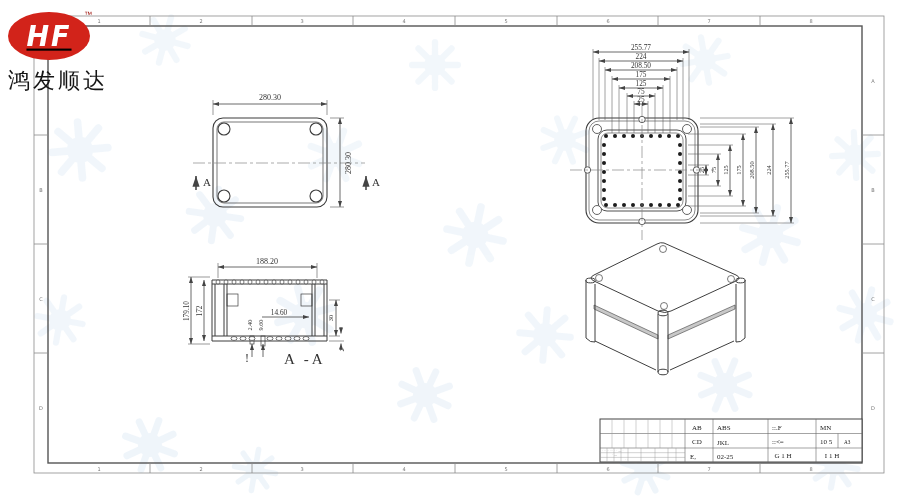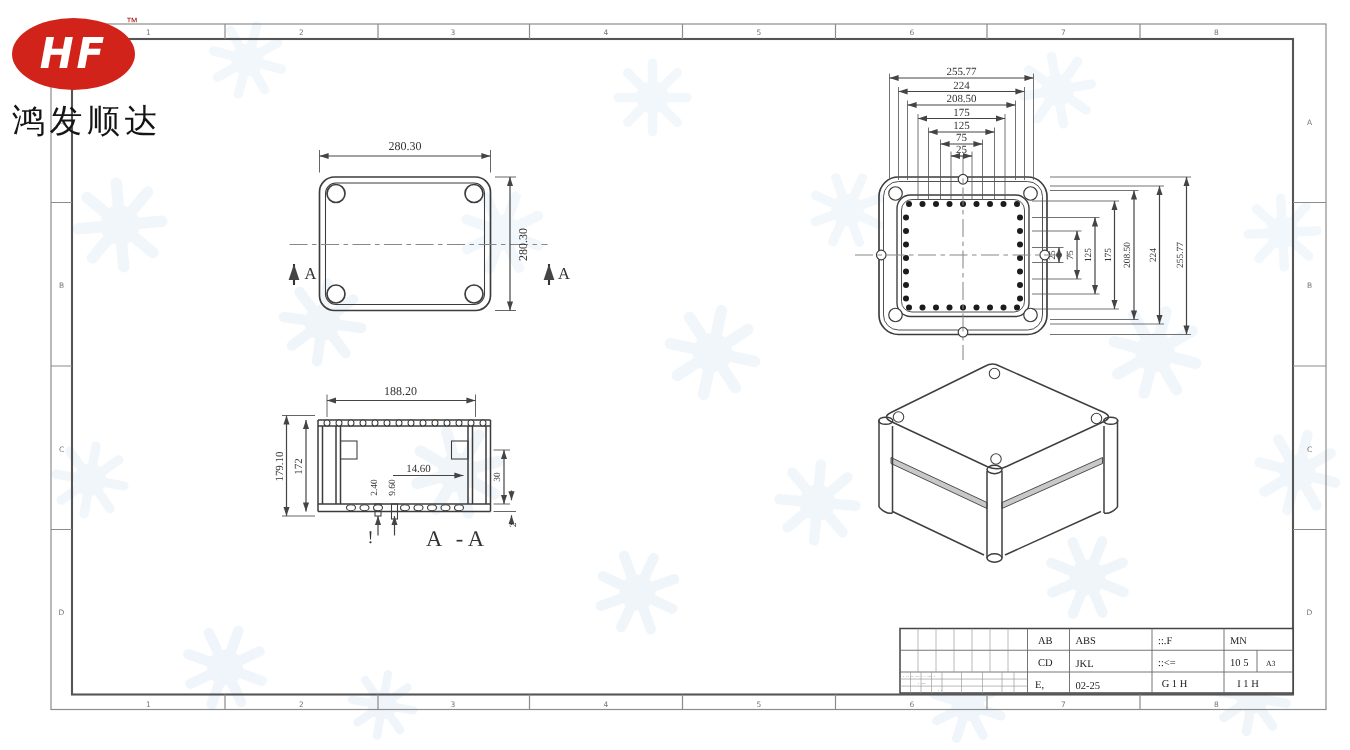--- a/index.html
+++ b/index.html
@@ -13,21 +13,21 @@
   .zone{font-size:5px;fill:#777;font-family:"DejaVu Sans",sans-serif;}
   .tb{font-size:7px;fill:#222;}
   .tb-s{font-size:5.2px;fill:#222;}
   .tb-marks{font-size:3.2px;fill:#888;font-family:"DejaVu Sans",sans-serif;}
   .seclab{font-size:15px;letter-spacing:3px;}
   .seca{font-size:11px;}
   .bang{font-size:12px;}
   
   .logo{position:absolute;left:8px;top:10px;width:130px;height:90px;}
   .logo-ellipse{position:absolute;left:0;top:2px;width:82px;height:48px;background:#d2231a;
-    border-radius:50%;display:flex;align-items:center;justify-content:center;}
+    border-radius:50%;display:flex;align-items:center;justify-content:center;text-decoration:underline;}
   .logo-hf{color:#fff;font-family:"DejaVu Sans",sans-serif;font-weight:bold;font-style:italic;
     font-size:27px;letter-spacing:2px;transform:scaleY(1.05);}
   .logo-tm{position:absolute;left:76px;top:0px;font-size:8px;color:#a01810;}
   .logo-company{position:absolute;left:0px;top:56px;font-size:22px;color:#151515;
     letter-spacing:3px;font-family:"DejaVu Sans",sans-serif;font-weight:400;white-space:nowrap;}
 </style>
 </head>
 <body>
 
 <div class="canvas">

